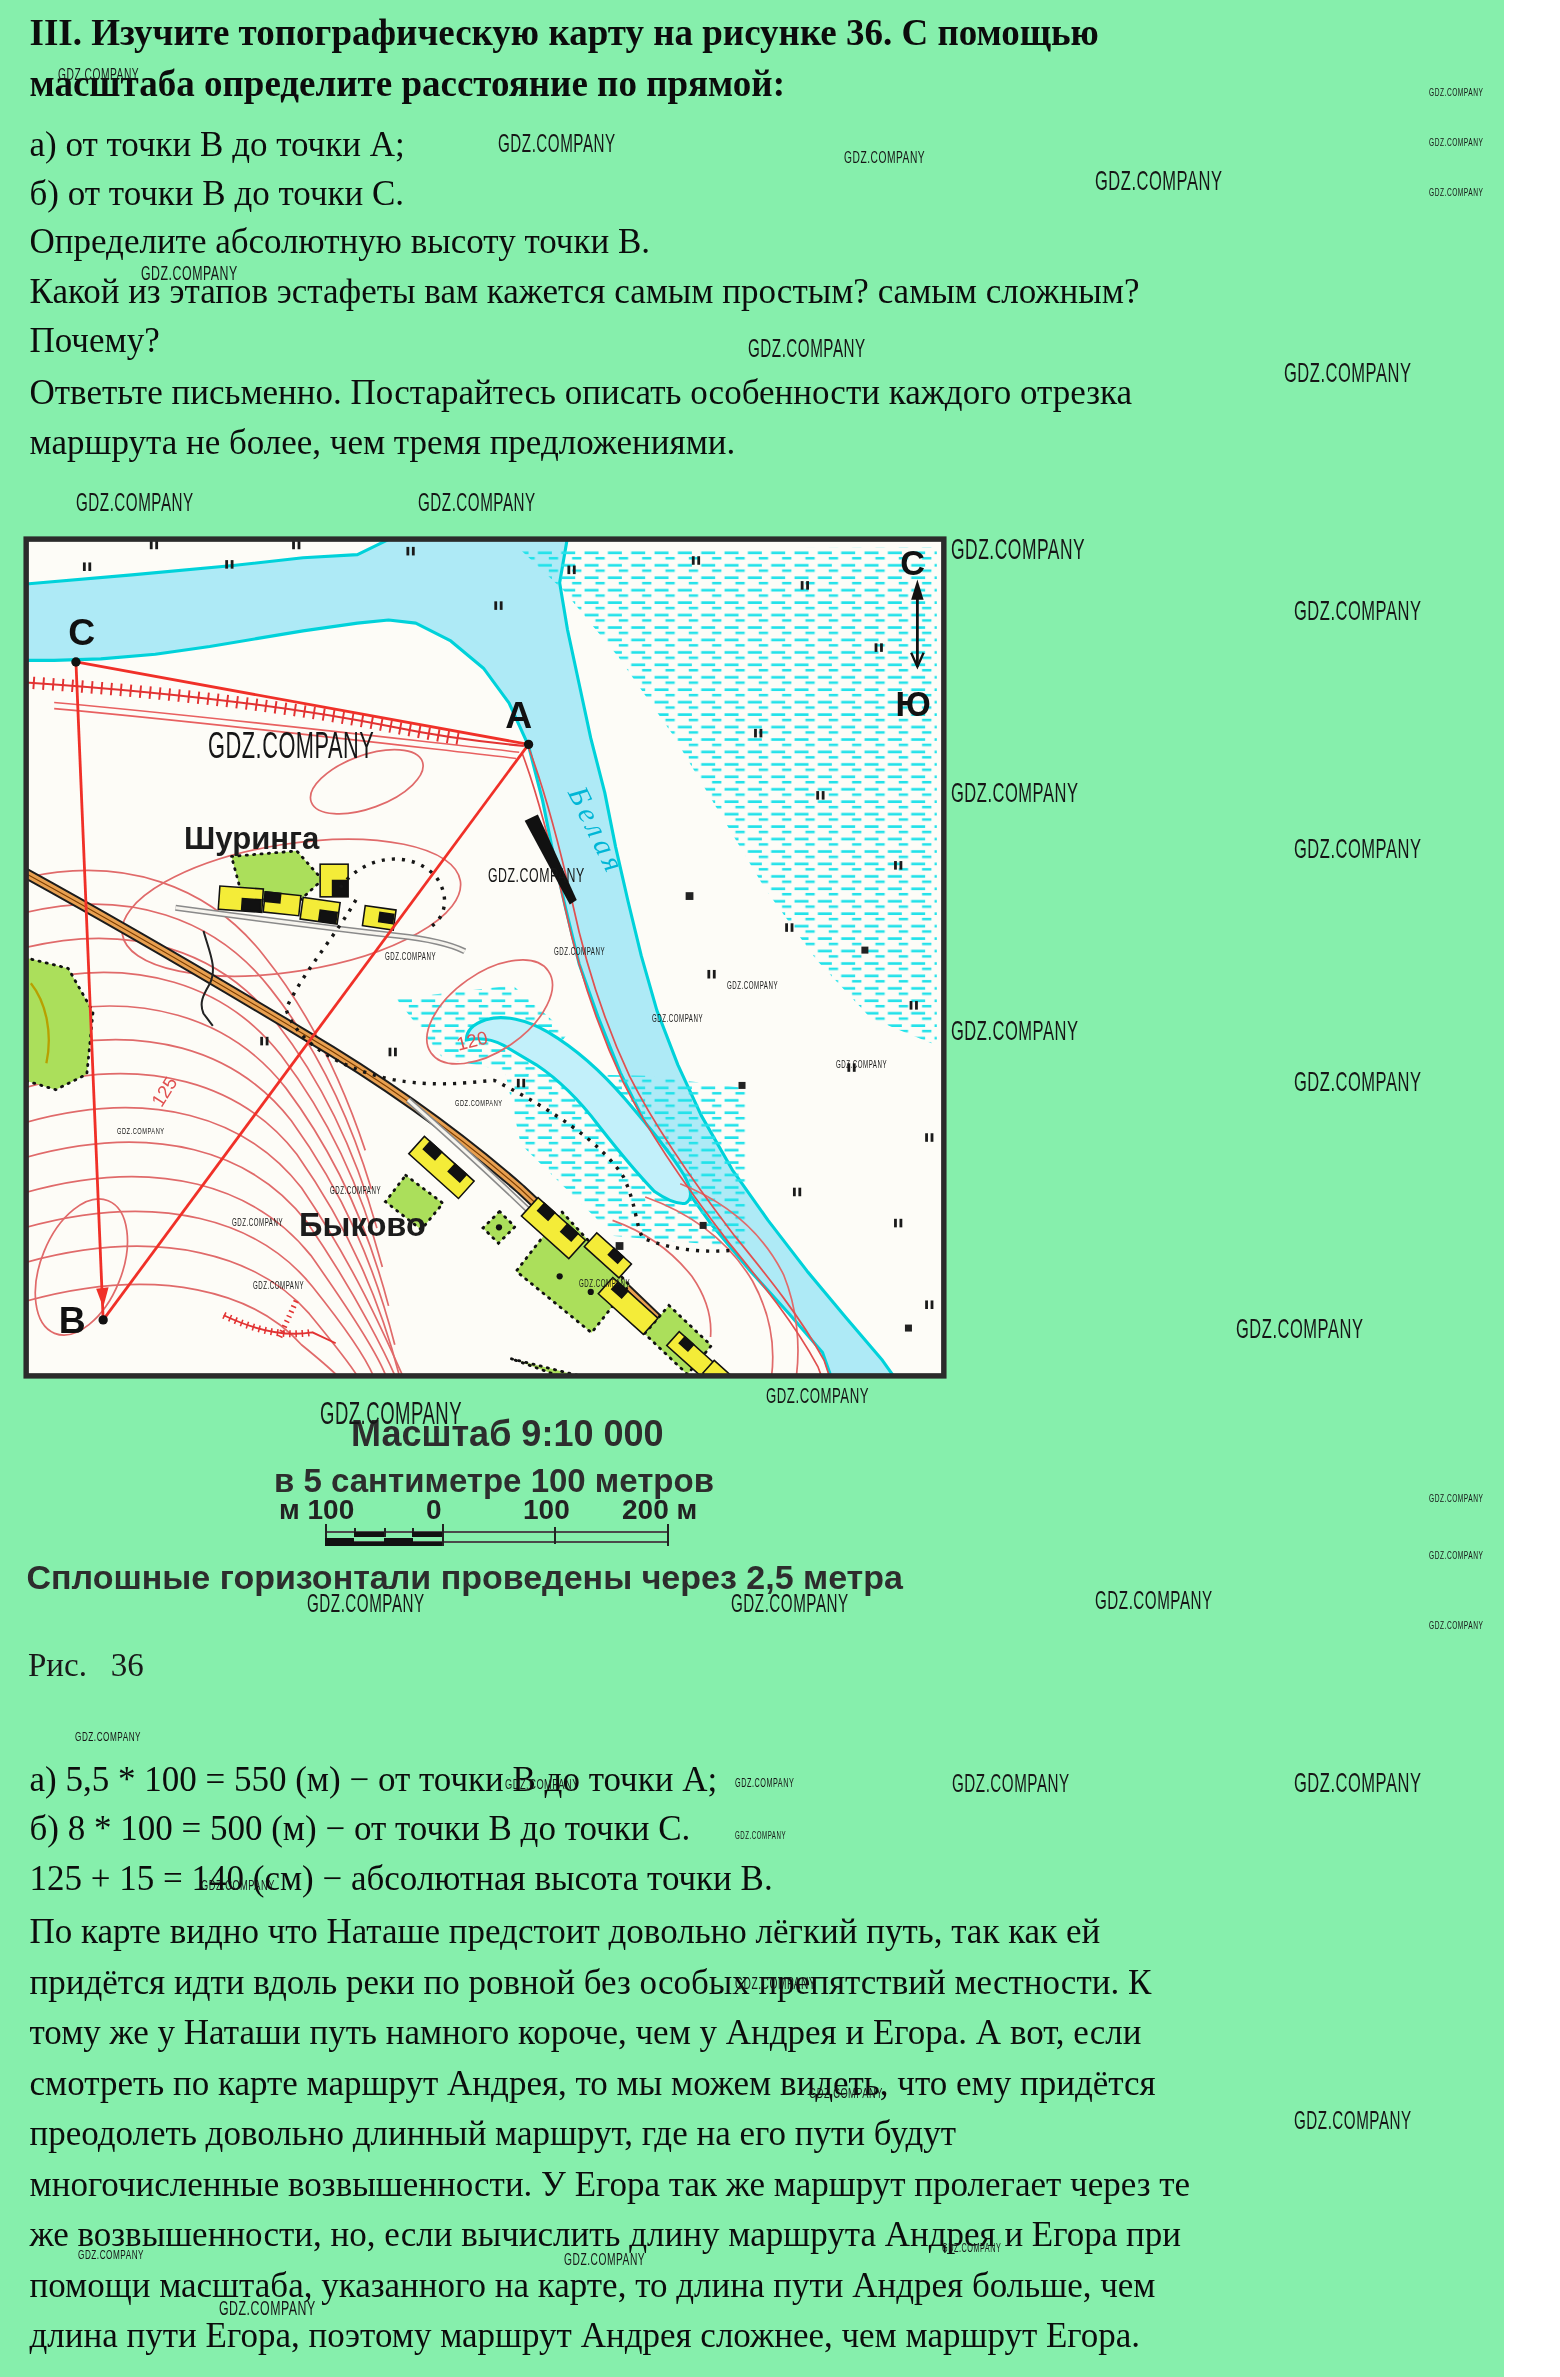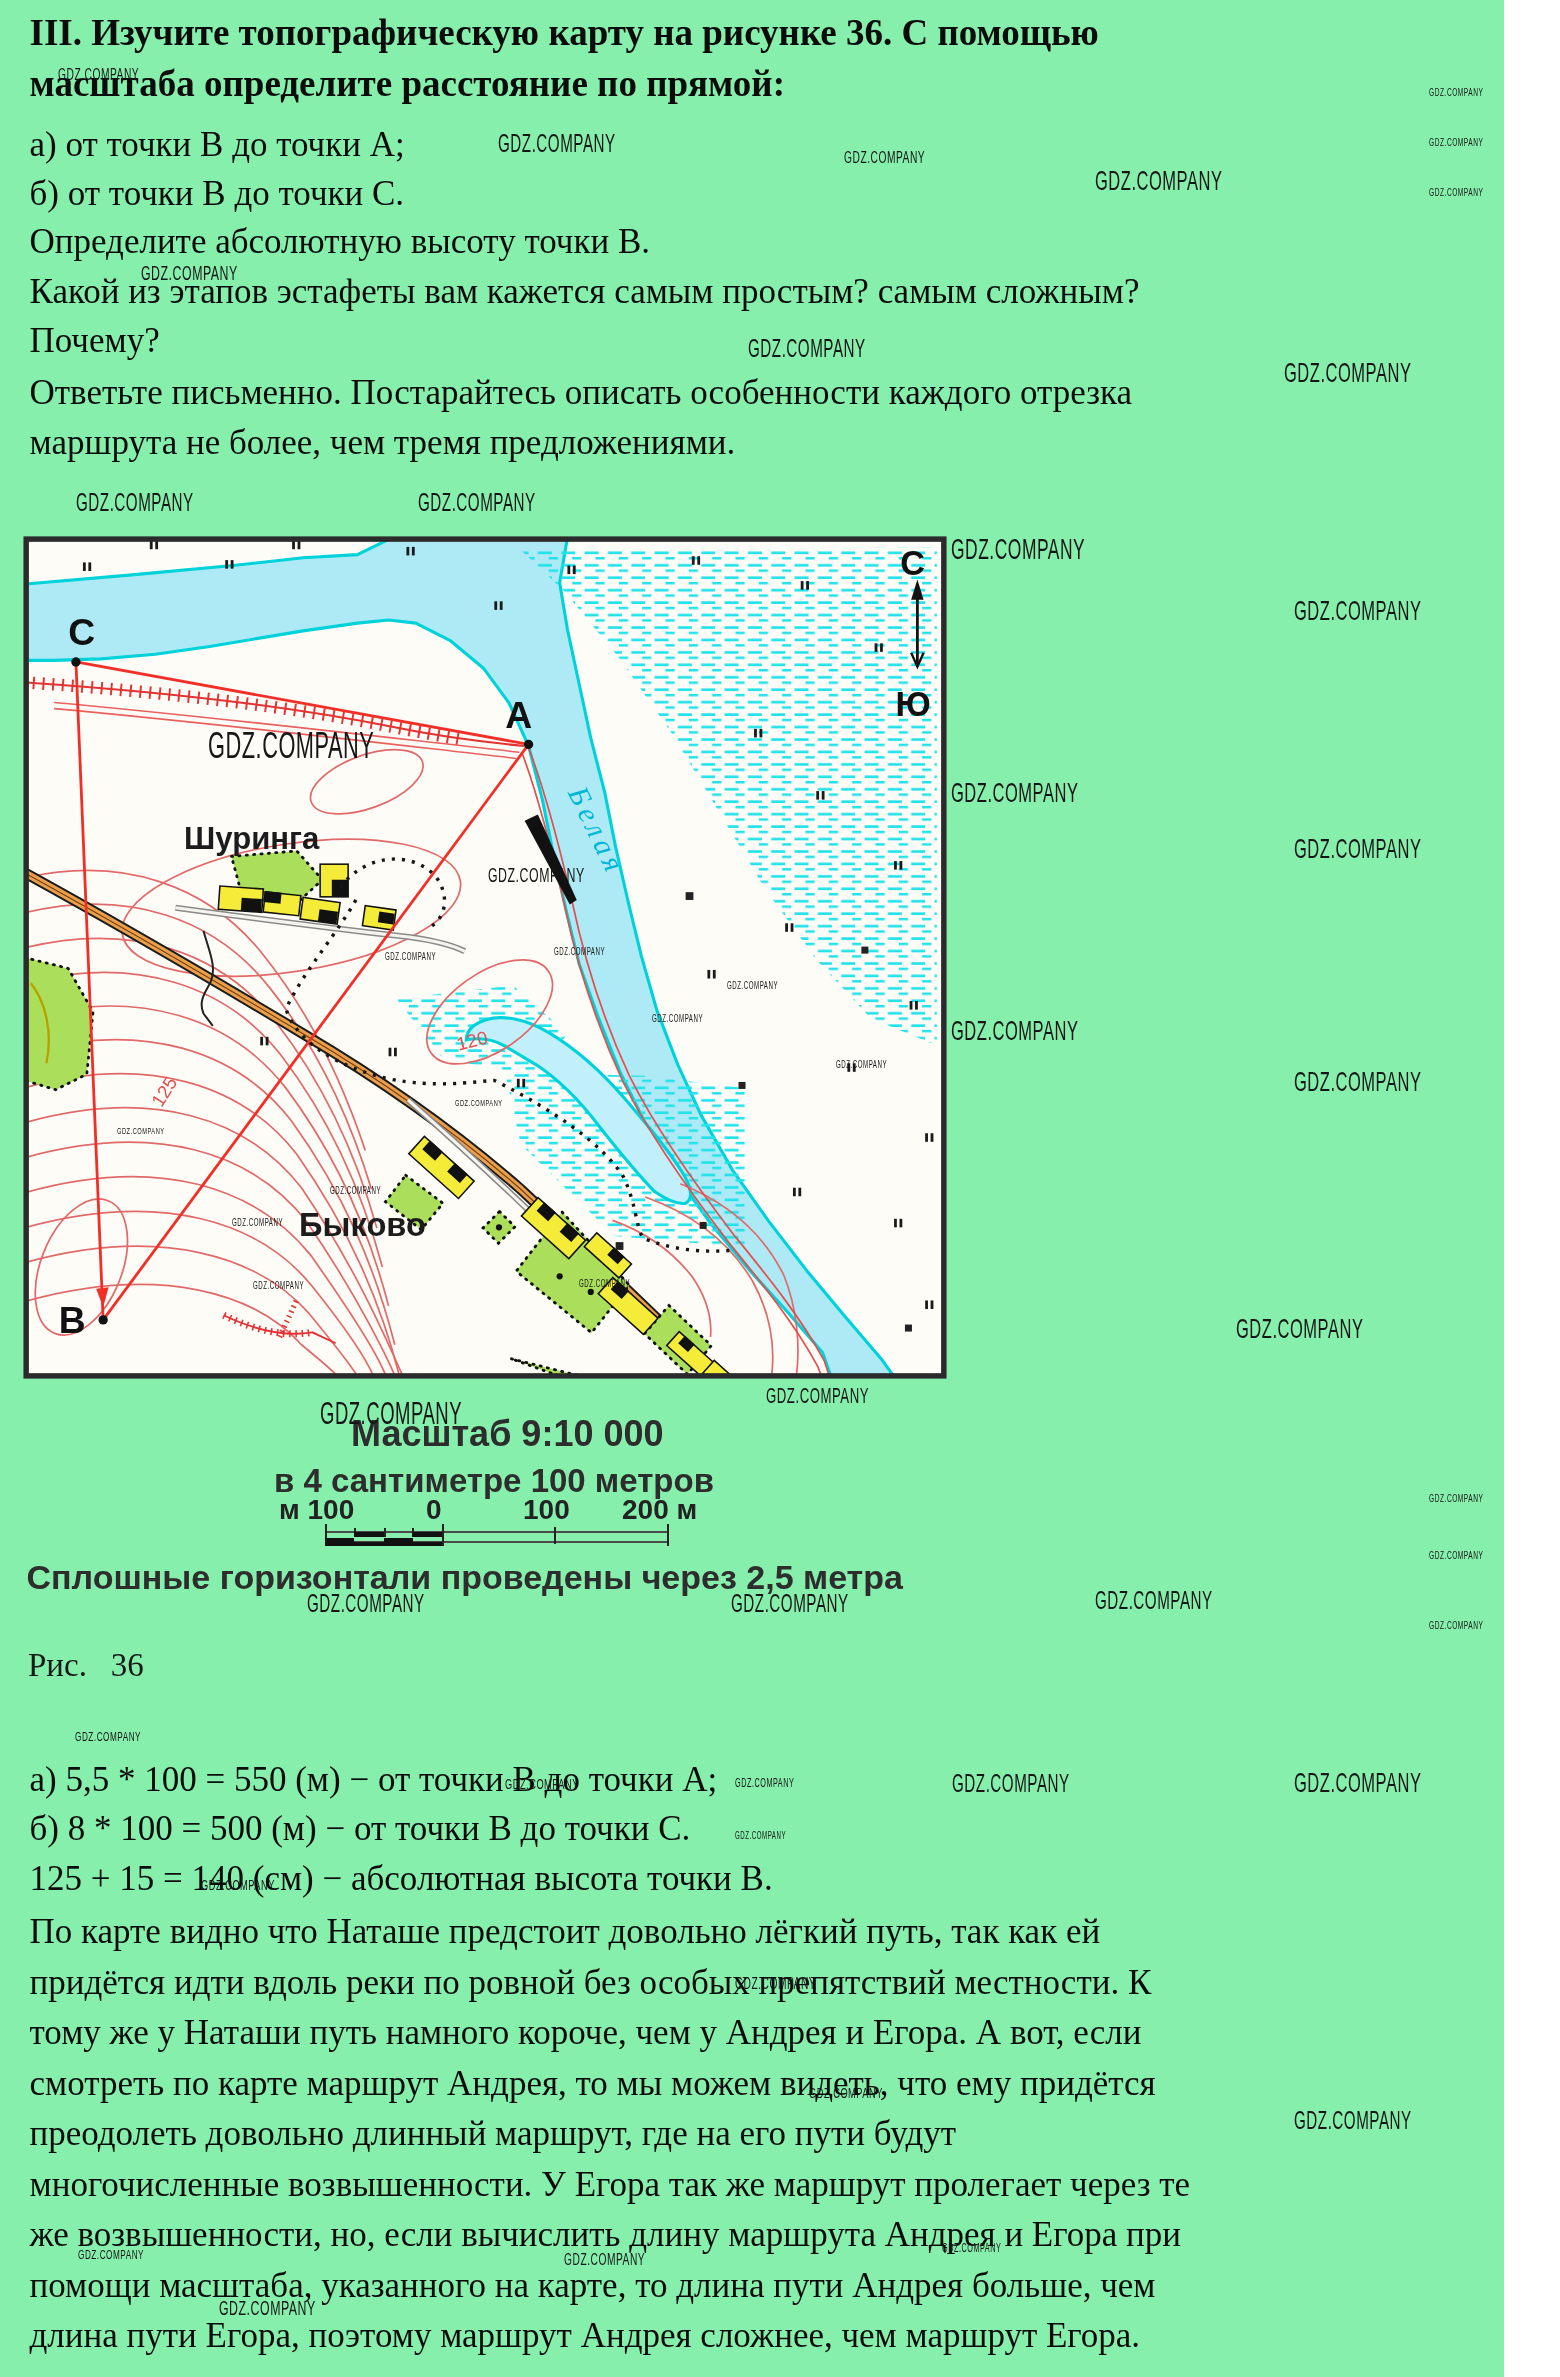--- a/index.html
+++ b/index.html
@@ -262,21 +262,21 @@
         <path d="M1142,150 L1150,168 L1158,150" stroke="#111" stroke-width="3" fill="none"></path>
         <text x="1122" y="232" font-family="Liberation Sans" font-size="44" font-weight="bold" fill="#111">Ю</text>
       </g>
     </g>
 
     <rect x="4" y="4" width="1180" height="1076" fill="none" stroke="#2b2b2b" stroke-width="7"></rect>
   </svg>
   </div>
 
   <div class="cap" style="left:351px;top:1413px;font-size:36px;">Масштаб 9:10 000</div>
-  <div class="cap" style="left:274px;top:1462px;font-size:33px;">в 4 сантиметре 100 метров</div>
+  <div class="cap" style="left:274px;top:1462px;font-size:33px;">в 5 сантиметре 100 метров</div>
 
   <div id="sbar">
     <span class="lb" style="left:-40px;width:93px;">м 100</span>
     <span class="lb" style="left:107px;width:31px;">0</span>
     <span class="lb" style="left:204px;width:62px;">100</span>
     <span class="lb" style="left:303px;width:117px;">200 м</span>
     <div class="ln" style="top:37px;"></div>
     <div class="ln" style="top:47px;"></div>
     <div class="tick" style="left:6.2px;top:29.5px;height:22px;"></div>
     <div class="tick" style="left:123px;top:29.5px;height:22px;"></div>

